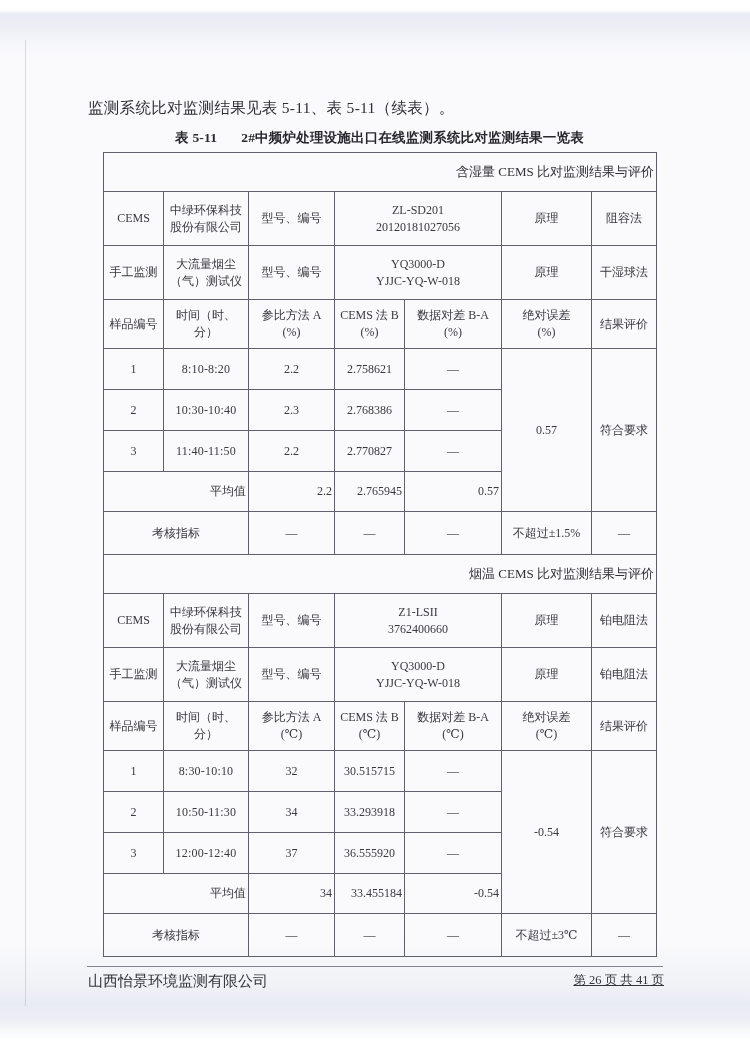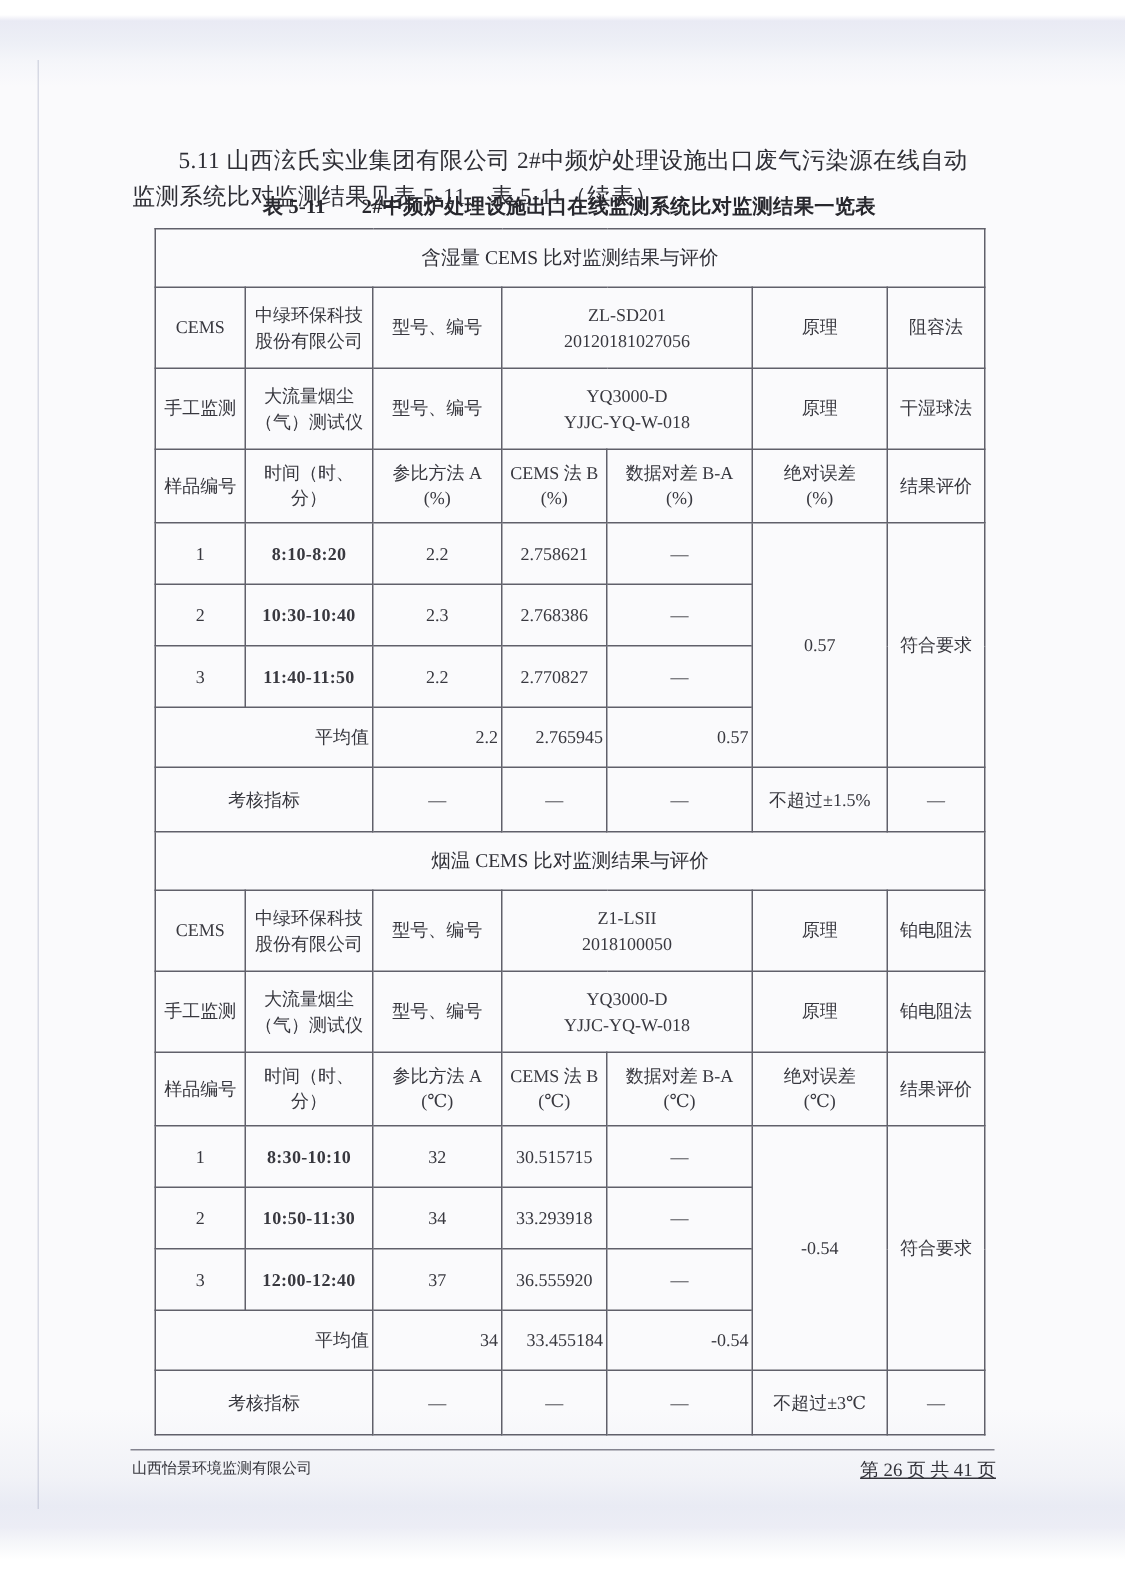--- a/index.html
+++ b/index.html
@@ -20,40 +20,39 @@
     font-size:15.5px;line-height:24.5px;color:#2e2e35;letter-spacing:0.3px;}
   .intro .ln{display:block;}
   .intro .l1{text-indent:31px;}
   .caption{position:absolute;top:129px;left:103px;width:553px;text-align:center;
     font-weight:bold;font-size:13.5px;color:#28282e;letter-spacing:0.2px;}
   .caption .cap-label{margin-right:24px;}
   table.doc{position:absolute;top:152px;left:103px;width:553px;
     border-collapse:collapse;table-layout:fixed;font-size:12px;color:#38383f;}
   table.doc td{border:1px solid #60606a;text-align:center;vertical-align:middle;
     padding:1px 2px;line-height:1.4;}
-  tr.r-sect td{height:36px;font-size:13px;color:#303037;}
+  tr.r-sect td{height:36px;font-size:13px;color:#303037;text-align:right;}
   tr.r-equip td{height:51px;}
   tr.r-head td{height:46px;}
   tr.r-data td{height:38px;}
   tr.r-avg td{height:37px;text-align:right;}
   tr.r-assess td{height:40px;}
   .ln{display:block;}
-  td.t-bold{font-weight:bold;letter-spacing:0.2px;}
+  td.t-bold{font-weight:normal;letter-spacing:0.2px;}
   .footer-rule{position:absolute;top:966px;left:87px;width:576px;height:0;
     border-top:1px solid #84848f;}
-  .footer-company{position:absolute;top:972px;left:88px;font-size:10px;color:#33333a;}
+  .footer-company{position:absolute;top:972px;left:88px;font-size:15px;color:#33333a;}
   .footer-page{position:absolute;top:972px;right:86px;font-size:12.5px;color:#33333a;text-decoration:underline;}
 </style>
 </head>
 <body>
 
 <div class="page">
 
   <p class="intro">
-    <span class="ln l1">5.11 山西泫氏实业集团有限公司 2#中频炉处理设施出口废气污染源在线自动</span>
     <span class="ln l2">监测系统比对监测结果见表 5-11、表 5-11（续表）。</span>
   </p>
 
   <div class="caption">
     <span class="cap-label">表 5-11</span><span>2#中频炉处理设施出口在线监测系统比对监测结果一览表</span>
   </div>
 
   <table class="doc">
     <colgroup>
       <col style="width:60px">
@@ -170,21 +169,21 @@
     </tr>
     <tr class="r-equip">
       <td>CEMS</td>
       <td>
         <span class="ln">中绿环保科技</span>
         <span class="ln">股份有限公司</span>
       </td>
       <td>型号、编号</td>
       <td colspan="2">
         <span class="ln">Z1-LSII</span>
-        <span class="ln">2018100050</span>
+        <span class="ln">3762400660</span>
       </td>
       <td>原理</td>
       <td>铂电阻法</td>
     </tr>
     <tr class="r-equip">
       <td>手工监测</td>
       <td>
         <span class="ln">大流量烟尘</span>
         <span class="ln">（气）测试仪</span>
       </td>

